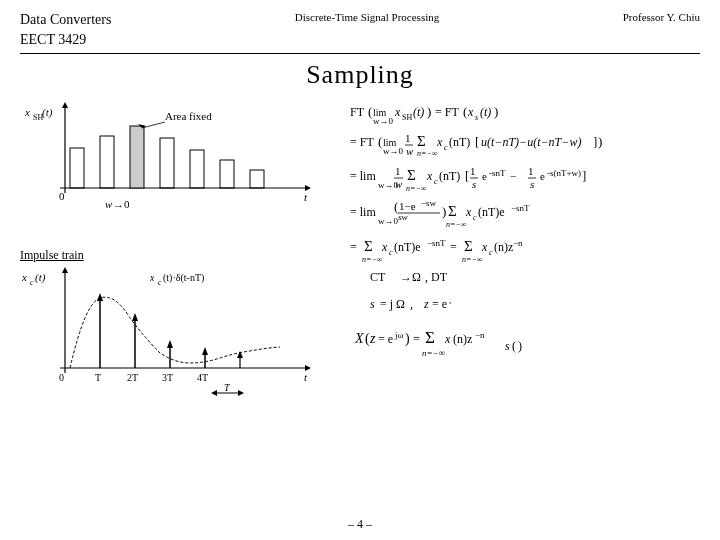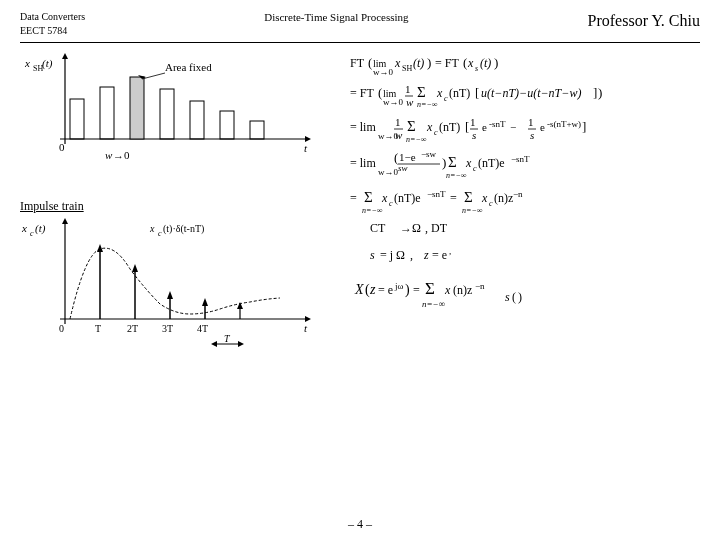--- a/index.html
+++ b/index.html
@@ -20,30 +20,30 @@
     }
     .header {
       display: flex;
       justify-content: space-between;
       align-items: flex-start;
       padding-bottom: 4px;
       border-bottom: 1.5px solid #000;
       margin-bottom: 6px;
     }
     .header-left {
-      font-size: 10px;
+      font-size: 14px;
       line-height: 1.4;
     }
     .header-center {
       font-size: 11px;
       line-height: 1.4;
       text-align: center;
     }
     .header-right {
-      font-size: 16px;
+      font-size: 11px;
       line-height: 1.4;
     }
     .page-title {
       text-align: center;
       font-size: 26px;
       font-weight: normal;
       margin-bottom: 8px;
       letter-spacing: 1px;
     }
     .content-area {
@@ -95,30 +95,31 @@
     }
   </style>
 </head>
 <body>
 
 <div class="page">
 
   <div class="header">
     <div class="header-left">
       <div>Data Converters</div>
-      <div>EECT 5784</div>
+      <div>EECT 3429</div>
     </div>
     <div class="header-center">
       <div>Discrete-Time Signal Processing</div>
     </div>
     <div class="header-right">
       <div>Professor Y. Chiu</div>
     </div>
   </div>
 
+  <div class="page-title">Sampling</div>
 
   <div class="content-area">
 
     <div class="left-panel">
 
       <div class="graph-top">
         <svg viewBox="0 0 300 130" width="300" height="130">
 
           <text x="5" y="18" font-family="Times New Roman" font-size="11" font-style="italic">x</text>
           <text x="13" y="22" font-family="Times New Roman" font-size="8">SH</text>

